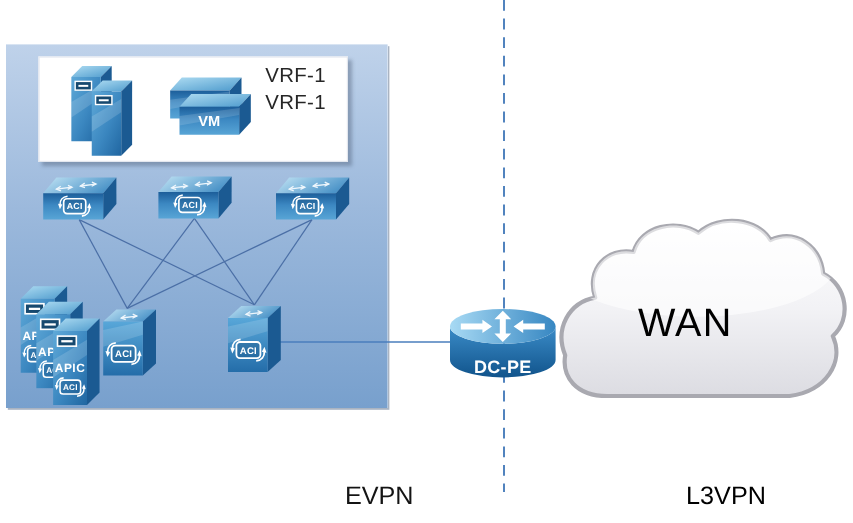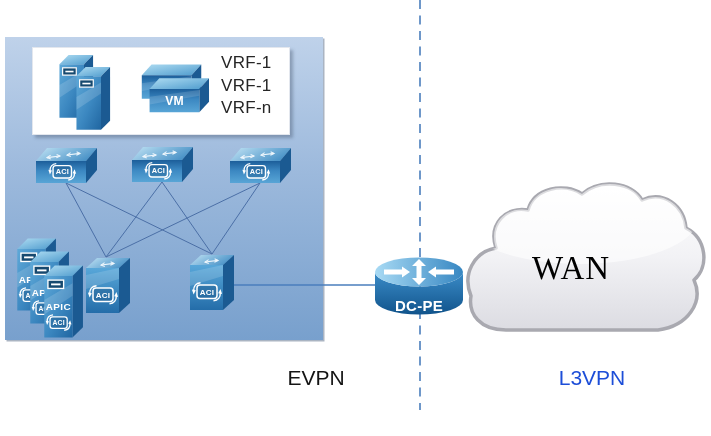--- a/index.html
+++ b/index.html
@@ -11,26 +11,26 @@
             background:linear-gradient(180deg,#bfd2ea 0%, #9cb9dc 45%, #78a0cd 100%);
             box-shadow:1.5px 1.5px 0 #aab4c2; }
 
   .panel { left:32px; top:47px; width:256px; height:86px; background:#ffffff;
            border:1px solid #e3e7ee; box-shadow:3px 3px 3px rgba(70,85,110,.40); }
 
   .vrf-list { left:221px; top:52px; width:68px; color:#262626; font-size:17px;
               line-height:22.5px; letter-spacing:.3px; }
 
   .domain-label { width:120px; text-align:center; font-size:21px; line-height:27.5px;
-                  font-weight:400; }
+                  font-weight:400;margin-top:36px; }
   .domain-left  { left:256px; top:364px; color:#141414; }
-  .domain-right { left:532px; top:364px; color:#1d4ed8; }
+  .domain-right { left:545px; top:364px; color:#000000; }
 
   .wan-label { left:498px; top:250px; width:146px; text-align:center;
-               font-size:33px; color:#000000; font-weight:400; letter-spacing:1px;font-family:Liberation Serif, serif; }
+               font-size:33px; color:#000000; font-weight:400; letter-spacing:1px; }
 
   svg { display:block; }
   svg text { font-family:"Liberation Sans", sans-serif; }
   .aci-txt    { font-size:8px;   font-weight:bold; fill:#ffffff; text-anchor:middle; letter-spacing:.2px; }
   .apic-txt   { font-size:9.5px; font-weight:bold; fill:#ffffff; text-anchor:middle; letter-spacing:.4px; }
   .vm-txt     { font-size:12.5px;font-weight:bold; fill:#ffffff; text-anchor:middle; }
   .router-txt { font-size:15px;  font-weight:bold; fill:#ffffff; text-anchor:middle; letter-spacing:.3px; }
 </style>
 </head>
 <body>
@@ -154,21 +154,20 @@
     <use href="#sym-host" transform="translate(8,4)"></use>
     <g transform="translate(16,18)">
       <use href="#sym-host"></use>
       <text x="25.5" y="28.5" class="vm-txt">VM</text>
     </g>
   </svg>
 
   <div class="abs vrf-list">
     <div>VRF-1</div>
     <div>VRF-1</div>
-    <div>VRF-n</div>
   </div>
 
   <svg class="abs" style="left:34px; top:145px;" width="64" height="40" viewBox="0 0 64 40">
     <use href="#sym-switch"></use>
     <g transform="translate(14,16) scale(0.92)">
       <use href="#sym-aci-frame"></use>
         <text x="15.5" y="14.6" class="aci-txt">ACI</text>
     </g>
   </svg>
   <svg class="abs" style="left:130px; top:144px;" width="64" height="40" viewBox="0 0 64 40">

